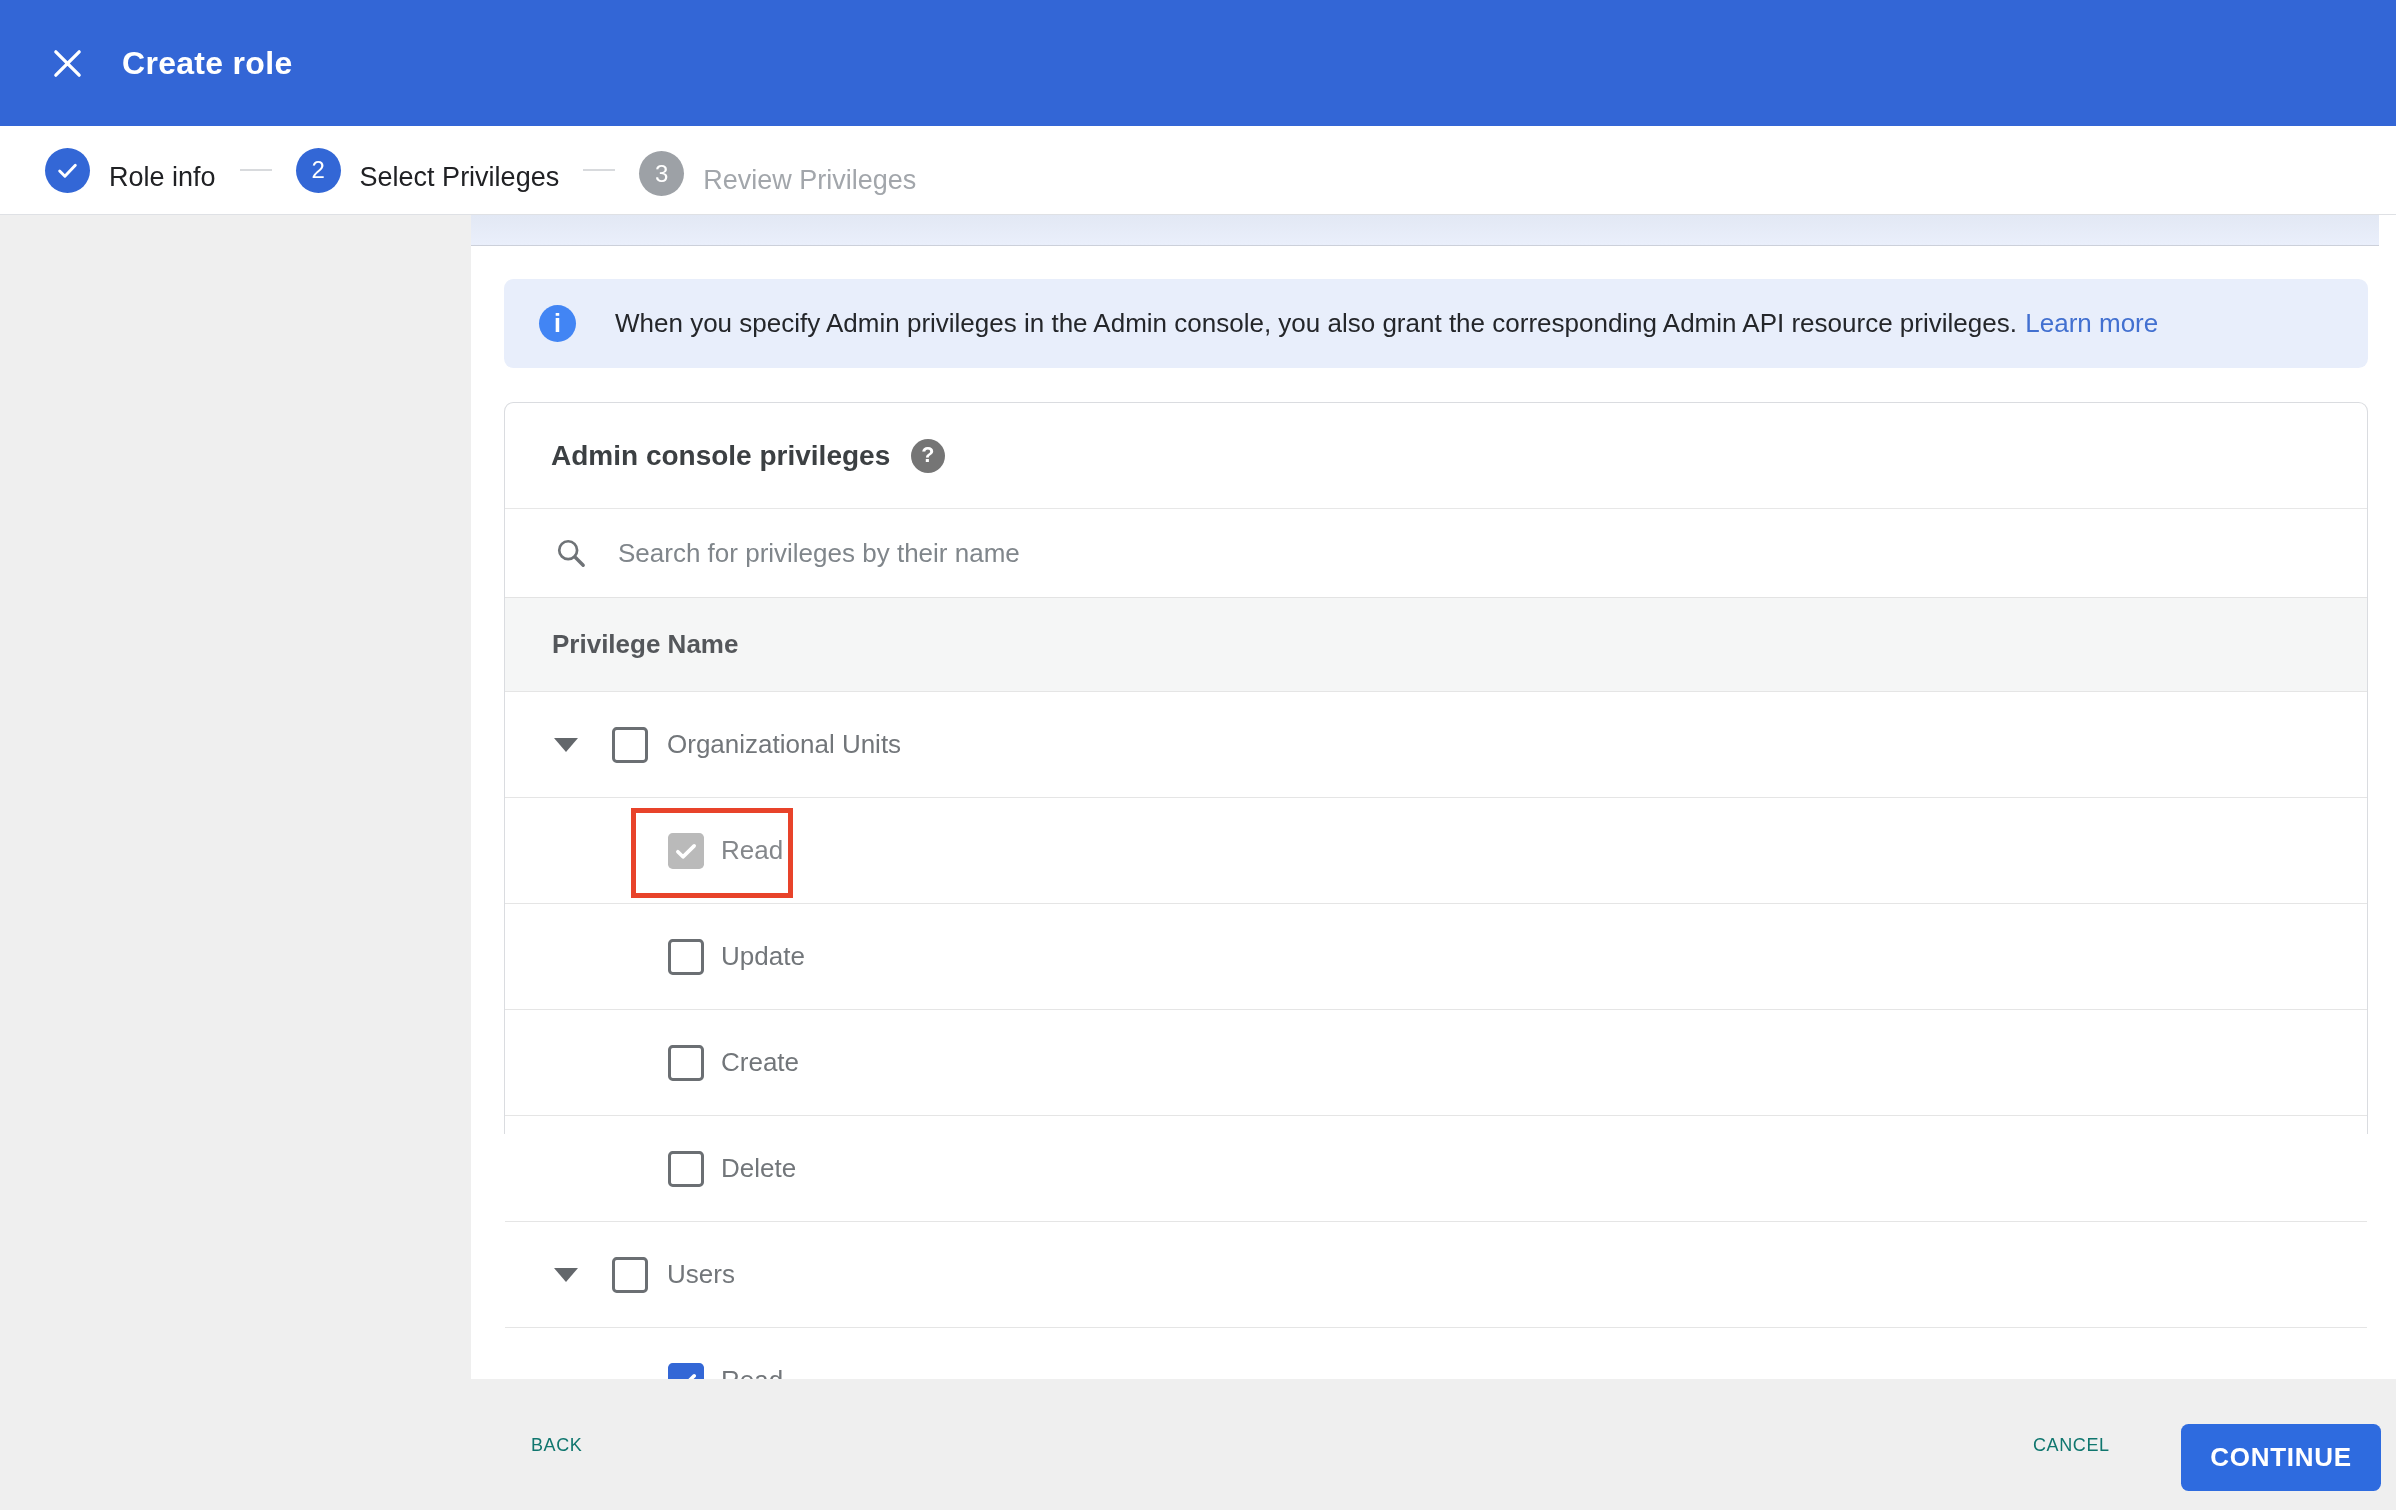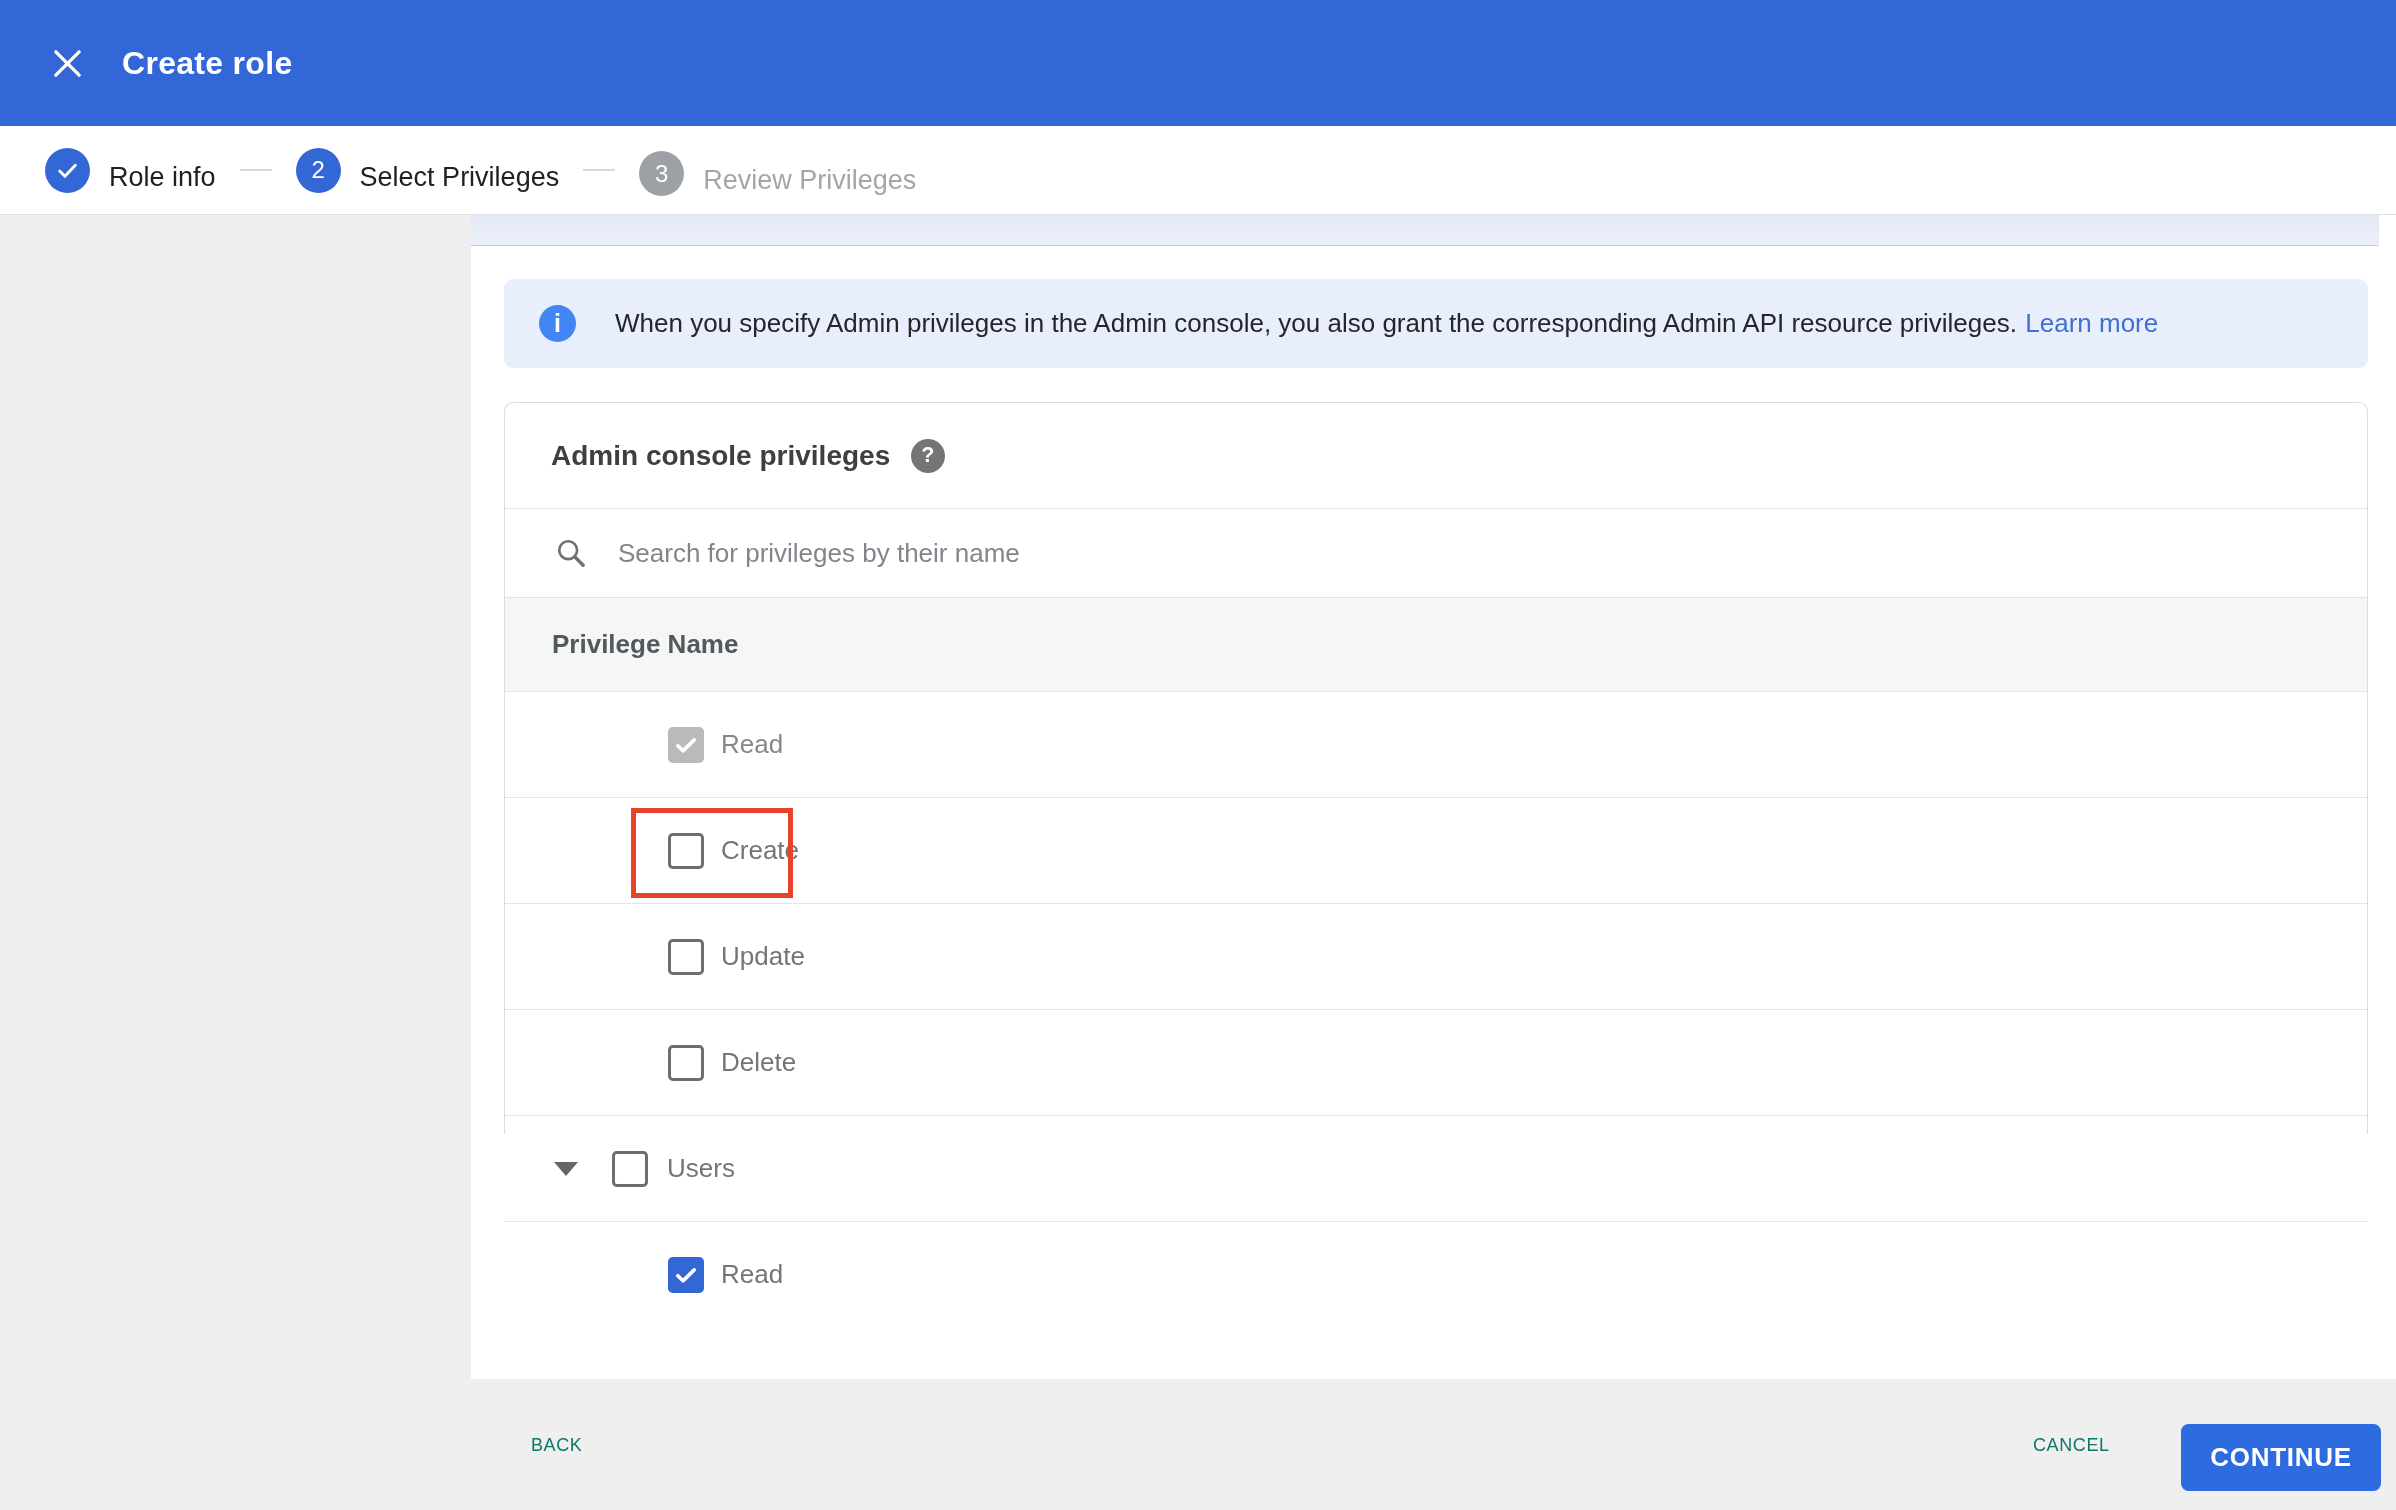--- a/index.html
+++ b/index.html
@@ -177,38 +177,43 @@
         <svg width="34" height="34" viewBox="0 0 24 24">
             <circle cx="10" cy="10" r="6.3" fill="none" stroke="#6f7377" stroke-width="1.9"></circle>
             <line x1="14.8" y1="14.8" x2="20.6" y2="20.6" stroke="#6f7377" stroke-width="2.4" stroke-linecap="round"></line>
           </svg>
       </span>
       <input class="search-input" type="text" placeholder="Search for privileges by their name" style="">
     </div>
 
     <div class="table-header">Privilege Name</div>
 
+    <div class="priv-row parent">
+      <div class="tri"></div>
+      <div class="cb"></div>
+      <div class="row-label">Organizational Units</div>
+    </div>
 
     <div class="priv-row child">
       <div class="cb checked-gray">
         <svg width="28" height="28" viewBox="0 0 24 24">
             <path d="M5 12.6 l4.4 4.4 L19 7.6" fill="none" stroke="#ffffff" stroke-width="3.1" stroke-linecap="round" stroke-linejoin="round"></path>
           </svg>
       </div>
       <div class="row-label disabled">Read</div>
     </div>
 
     <div class="priv-row child">
       <div class="cb"></div>
+      <div class="row-label">Update</div>
+    </div>
+
+    <div class="priv-row child">
+      <div class="cb"></div>
       <div class="row-label">Create</div>
-    </div>
-
-    <div class="priv-row child">
-      <div class="cb"></div>
-      <div class="row-label">Update</div>
     </div>
 
     <div class="priv-row child">
       <div class="cb"></div>
       <div class="row-label">Delete</div>
     </div>
 
     <div class="priv-row parent">
       <div class="tri"></div>
       <div class="cb"></div>

